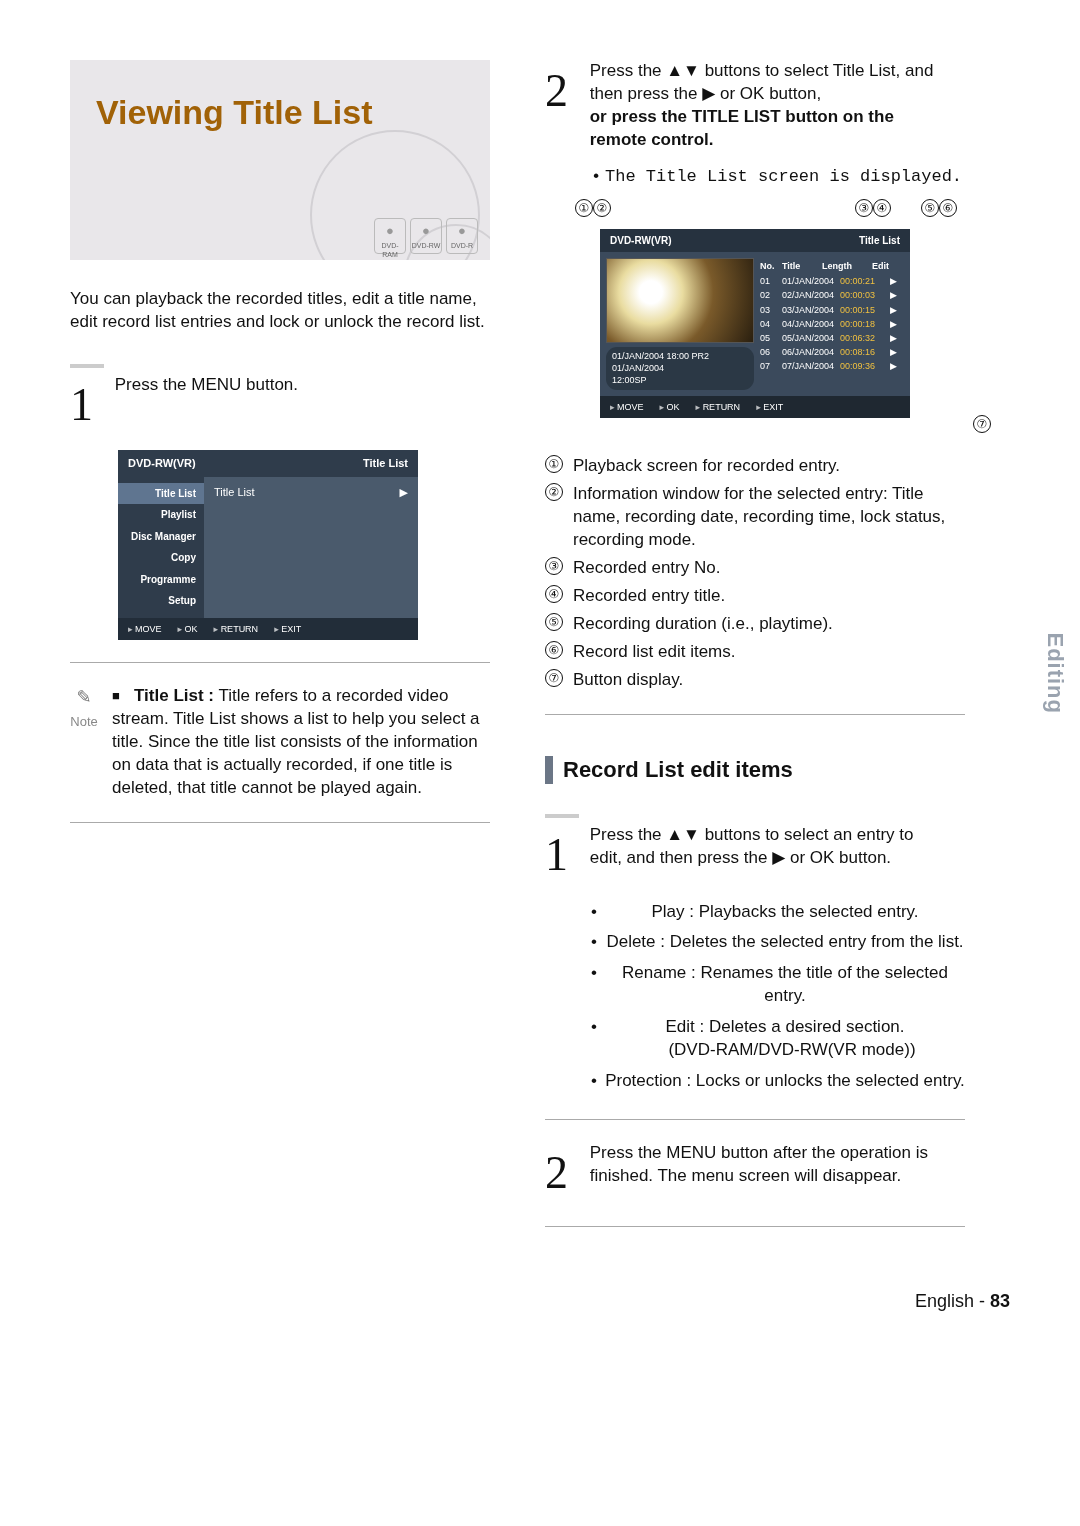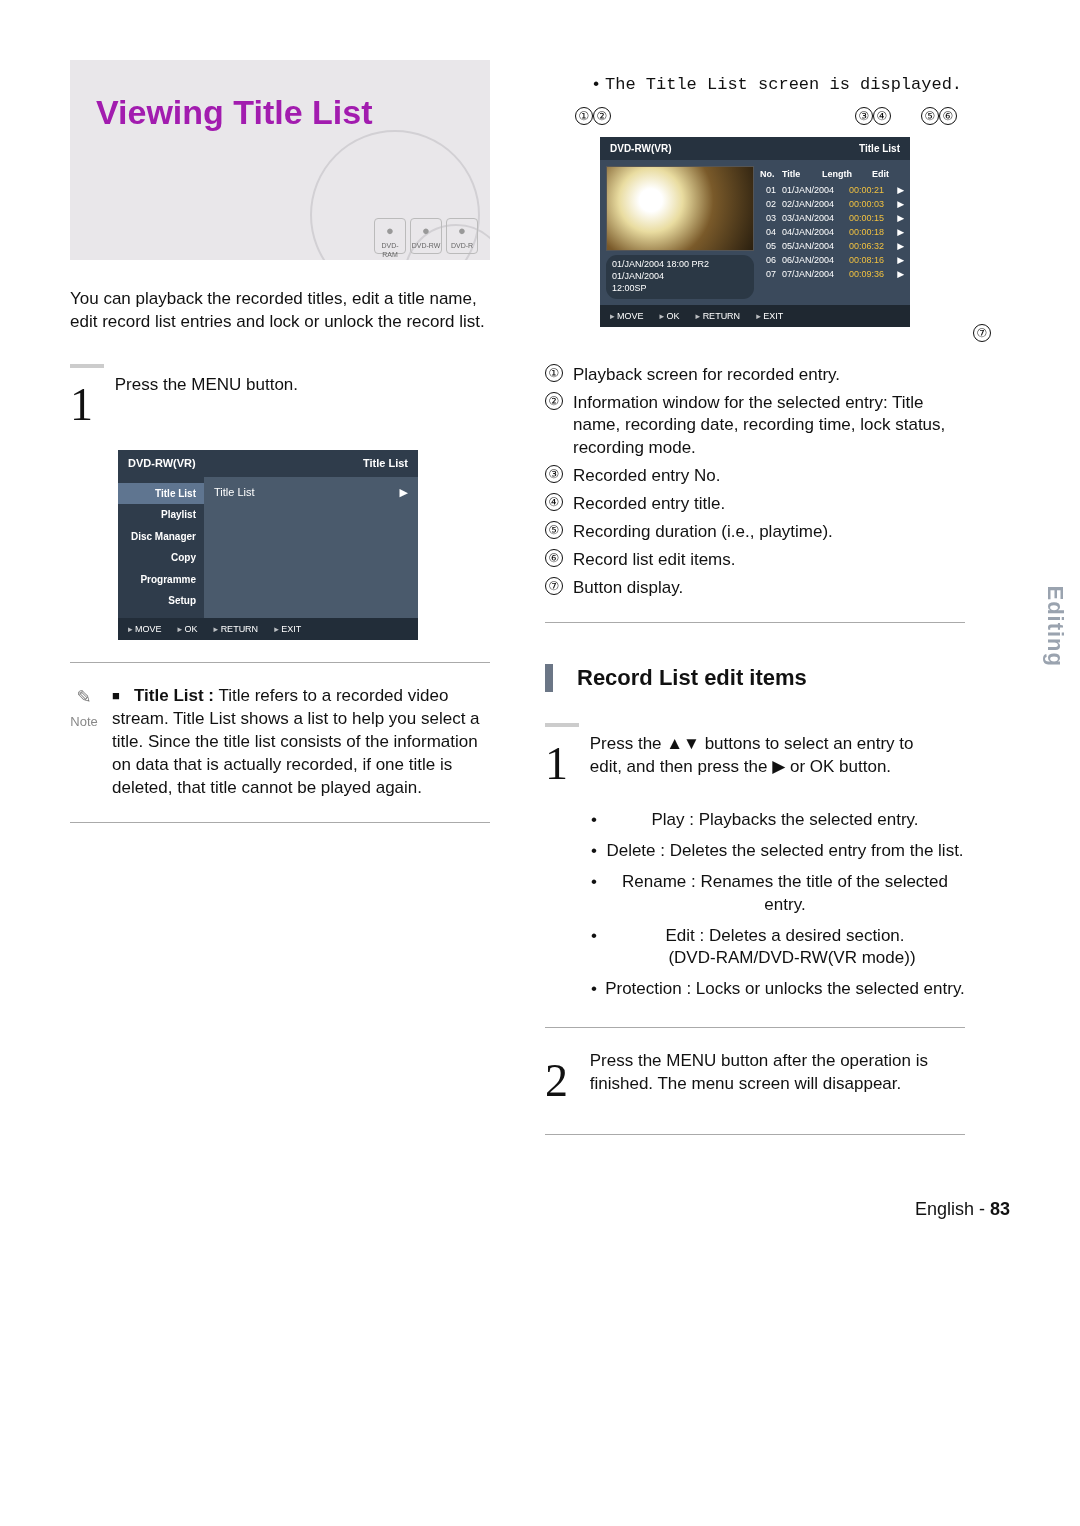--- a/index.html
+++ b/index.html
@@ -2,21 +2,21 @@
 <html><head>
 <meta charset="utf-8">
 <style>
   * { box-sizing: border-box; margin: 0; padding: 0; }
   body { font-family: Arial, Helvetica, sans-serif; background: #fff; color: #111; width: 1080px; margin: 0 auto; padding: 60px 70px 60px 70px; position: relative; font-size: 17px; line-height: 1.35; }
   .cols { display: flex; gap: 55px; }
   .col { flex: 1 1 0; min-width: 0; }
   .col-left { max-width: 420px; }
   .col-right { max-width: 420px; }
   .titlebox { background: #e9e7ea; height: 200px; position: relative; overflow: hidden; }
-  .titlebox h1 { color: #a21caf; font-size: 34px; font-weight: 700; padding: 30px 0 0 26px; position: relative; z-index: 2; }
+  .titlebox h1 { color: #a16207; font-size: 34px; font-weight: 700; padding: 30px 0 0 26px; position: relative; z-index: 2; }
   .cd-art { position: absolute; right: 10px; bottom: -40px; width: 170px; height: 170px; border: 2px solid #d2d0d4; border-radius: 50%; }
   .cd-art::after { content:""; position:absolute; right:-30px; bottom:-30px; width:100px; height:100px; border:2px solid #d2d0d4; border-radius:50%; }
   .badges { position:absolute; right:12px; bottom:6px; display:flex; gap:4px; }
   .badge { width:32px; height:36px; border:1px solid #bbb; border-radius:4px; font-size:7px; text-align:center; padding-top:22px; color:#666; position:relative; }
   .badge::before { content:"●"; position:absolute; left:0; right:0; top:3px; color:#999; font-size:13px; }
   .intro { margin-top:28px; }
   .hr-short { border:none; border-top:4px solid #ccc; width:34px; margin:30px 0 6px 0; }
   .stepnum { font-family: Georgia, 'Times New Roman', serif; font-size:46px; font-weight:400; display:inline-block; vertical-align:top; width:34px; }
   .steptext { display:inline-block; vertical-align:top; margin-left:6px; max-width:360px; }
   .menuscreen { margin: 14px 0 14px 48px; width:300px; background:#4a5a6c; color:#fff; font-size:11px; }
@@ -37,30 +37,30 @@
   .tlscreen { margin: 14px auto 14px auto; width:310px; background:#3b4a5c; color:#fff; font-size:10px; position:relative; }
   .tl-hdr { display:flex; justify-content:space-between; padding:5px 10px; background:#26323f; font-weight:700; }
   .tl-body { display:flex; padding:6px; gap:6px; }
   .tl-thumb { width:150px; }
   .tl-img { width:148px; height:85px; background: radial-gradient(circle at 30% 40%, #fff 10%, #e9dca0 28%, #7a5a2a 55%, #2a1f0f 100%); border:1px solid #555; }
   .tl-meta { background:#2b3845; margin-top:4px; padding:4px 6px; font-size:9px; line-height:1.3;border-radius:11px; }
   .tl-meta-row { display:flex; }
   .tl-table { flex:1; }
   .tl-table-hdr { display:flex; gap:6px; font-weight:700; padding:2px 0; font-size:9px; }
   .tl-table-hdr .c1{width:16px;} .tl-table-hdr .c2{flex:1;} .tl-table-hdr .c3{width:44px;} .tl-table-hdr .c4{width:32px;}
-  .tl-row { display:flex; gap:6px; padding:1px 0; font-size:9px;text-align:right; }
+  .tl-row { display:flex; gap:6px; padding:1px 0; font-size:9px; }
   .tl-row .c1{width:16px;} .tl-row .c2{flex:1;} .tl-row .c3{width:44px; color:#f0c040;} .tl-row .c4{width:14px;}
   .tl-ftr { display:flex; gap:16px; padding:5px 10px; background:#1f2831; font-size:9px; }
   .tl-ftr span::before { content:"▸ "; opacity:.7; }
   .cn { display:inline-block; width:18px; height:18px; border:1.5px solid #111; border-radius:50%; text-align:center; font-size:12px; line-height:16px; }
   .call-top { display:flex; justify-content:space-between; padding:0 8px; margin-bottom:-2px; }
   .call-top span { display:inline-block; }
   .legend { margin-top:20px; }
   .legend-item { display:flex; gap:10px; margin:5px 0; }
-  .section-hdr { display:flex; align-items:center; gap:24px; margin-top:40px; }
+  .section-hdr { display:flex; align-items:center; gap:10px; margin-top:40px; }
   .section-hdr .bar { width:8px; height:28px; background:#6b7686; }
   .section-hdr h2 { font-size:22px; font-weight:700; }
   ul.bullets { list-style:none; margin-top:10px; }
   ul.bullets li { position:relative; padding:4px 0 4px 14px; }
   ul.bullets li::before { content:"•"; position:absolute; left:0; }
   .sub { padding-left:14px; }
   .side-tab { position:absolute; right:10px; top:52%; transform: rotate(90deg); transform-origin:right top; color:#9aa3af; font-weight:700; font-size:22px; letter-spacing:1px; }
   .footer { text-align:right; margin-top:40px; font-size:18px; }
   .footer strong.pg { font-weight:900; }
   .bold { font-weight:700; }
@@ -132,20 +132,27 @@
       <div class="note-text">
         <span class="sq">■</span>
         &nbsp;&nbsp;<span class="bold">Title List :</span><span> Title refers to a recorded video stream. Title List shows a list to help you select a title. Since the title list consists of the information on data that is actually recorded, if one title is deleted, that title cannot be played again.</span>
       </div>
     </div>
 
     <hr class="hr-full">
   </div>
 
   <div class="col col-right">
+    <div>
+      <span class="stepnum">2</span>
+      <span class="steptext">
+        <span>Press the </span><span>▲▼</span><span> buttons to select Title List, and then press the </span><span>▶</span><span> or OK button,</span><br>
+        <span class="bold">or press the TITLE LIST button on the remote control.</span>
+      </span>
+    </div>
     <ul class="bullets" style="margin-left:46px;font-family:Liberation Mono, monospace;">
       <li>The Title List screen is displayed.</li>
     </ul>
 
     <div class="call-top" style="margin-top:6px; padding-left:30px;">
       <span class="cn">①</span>
       <span class="cn">②</span>
       <span style="flex:1"></span>
       <span class="cn">③</span>
       <span class="cn">④</span>

